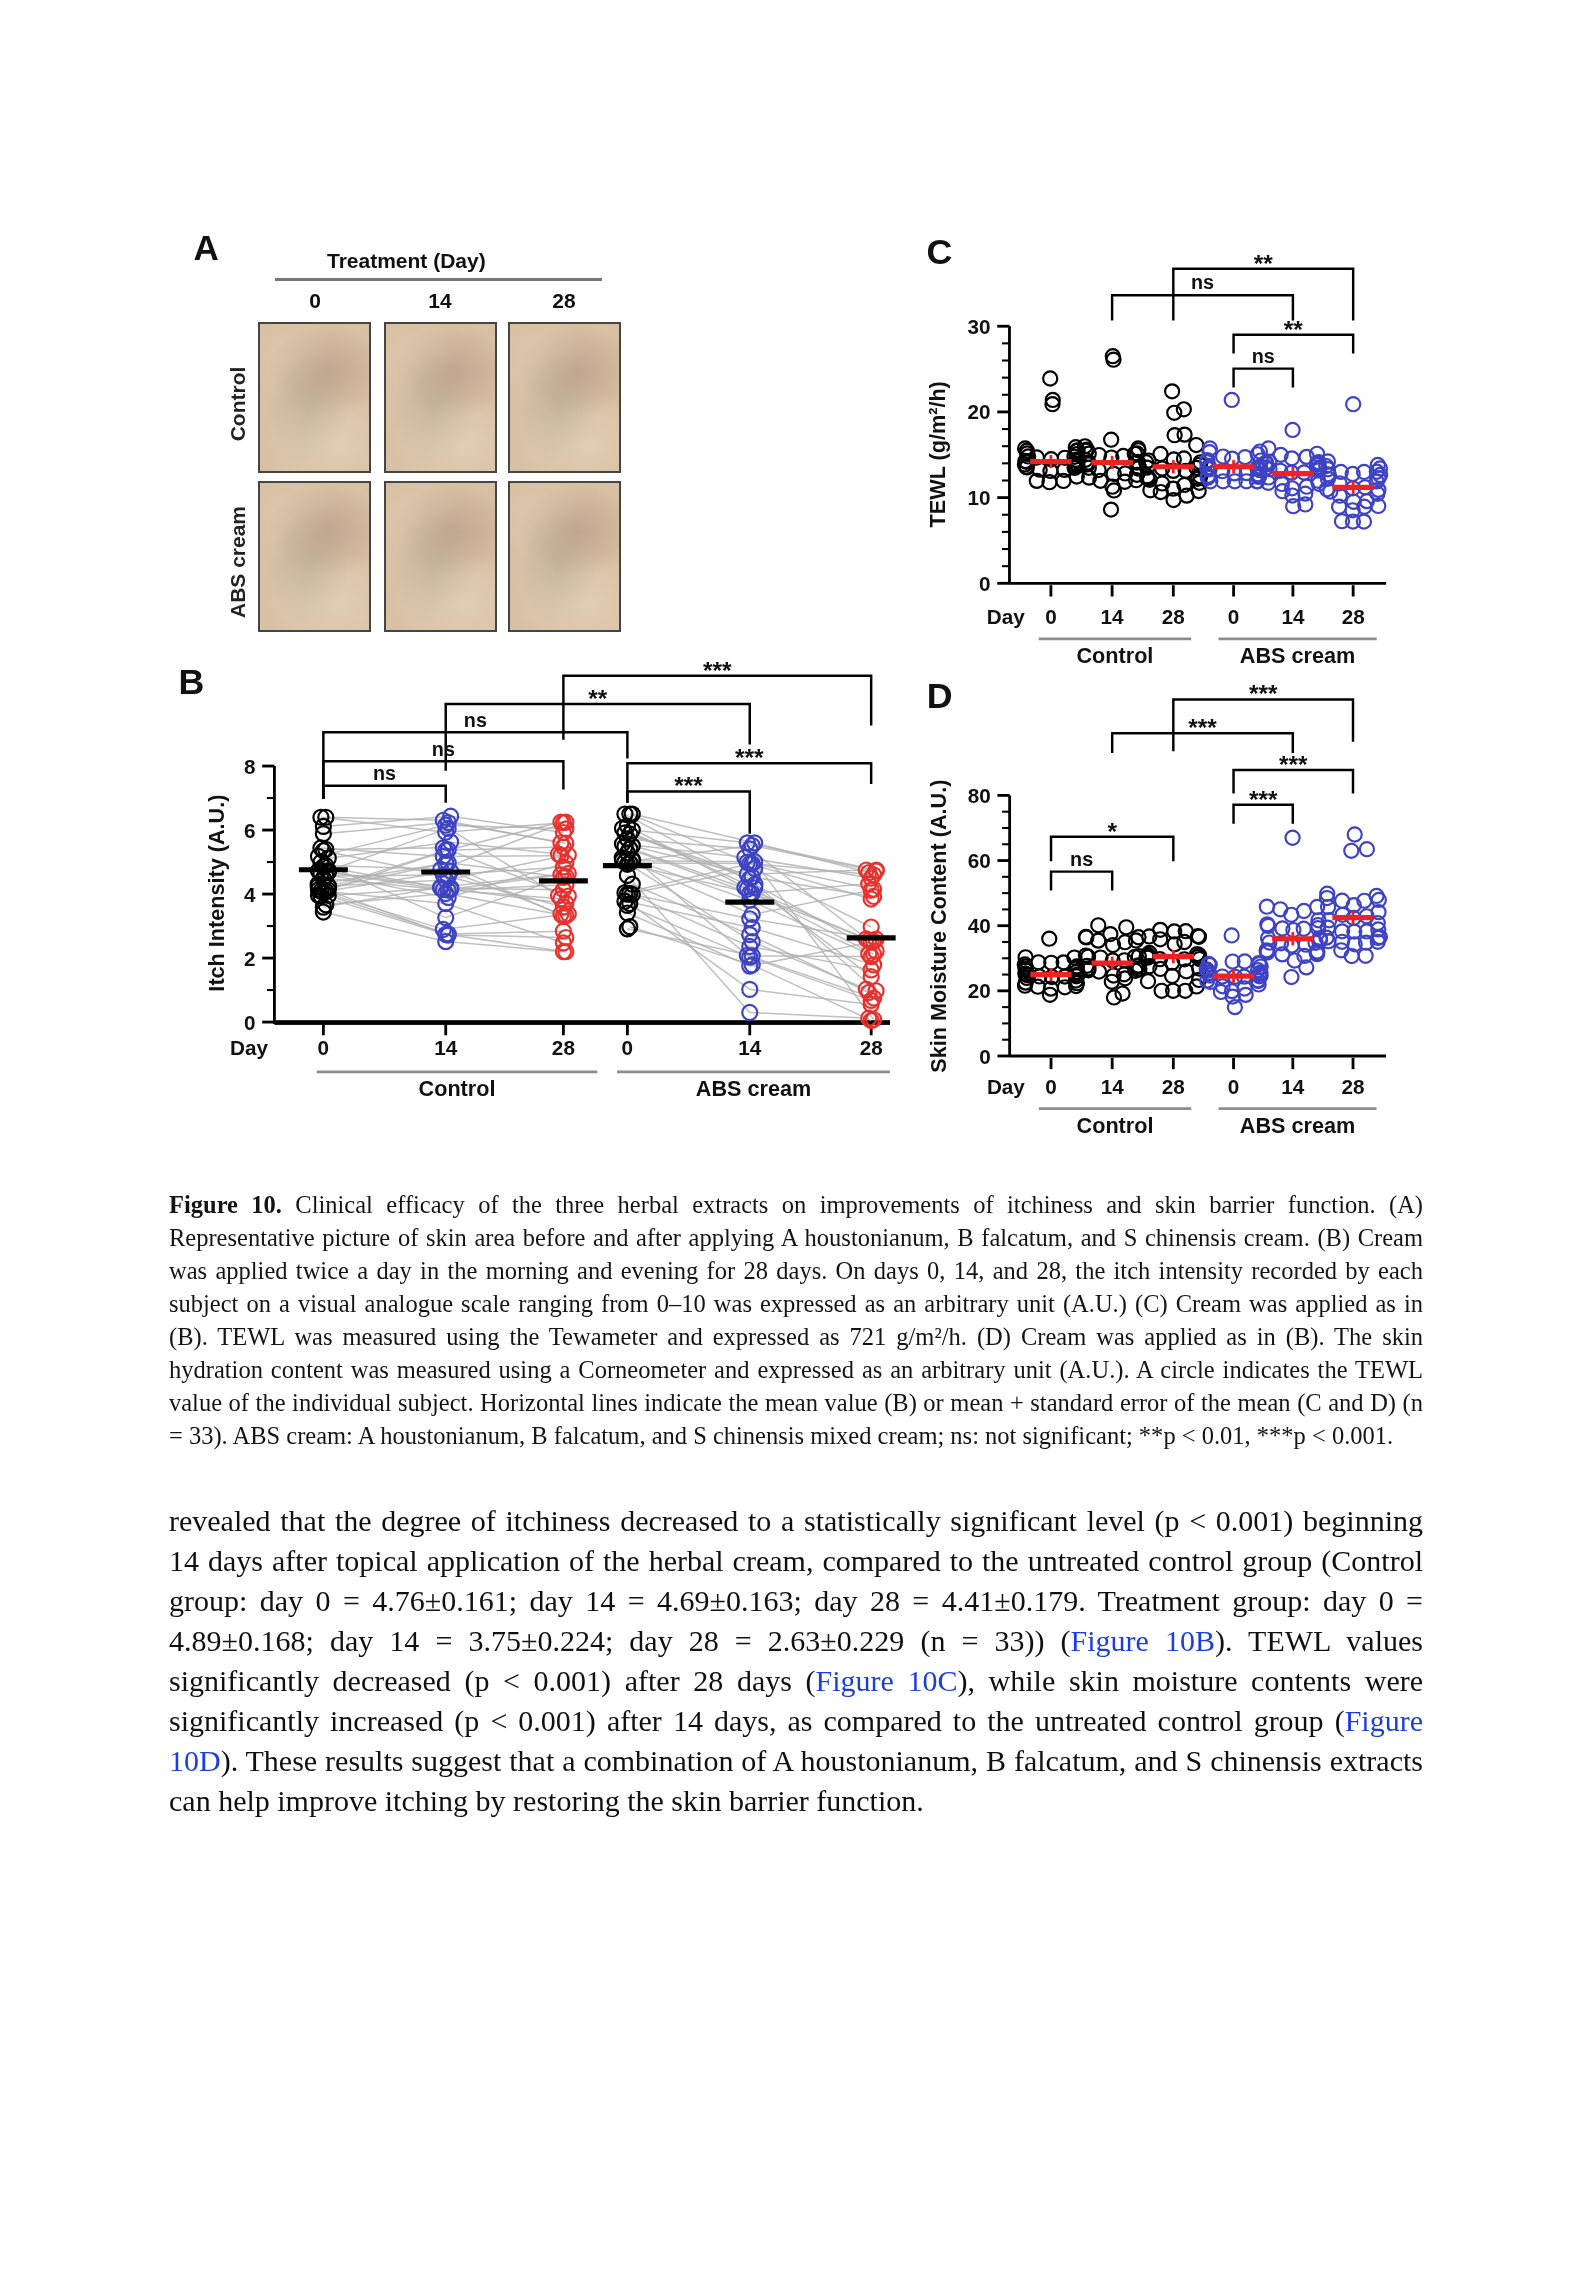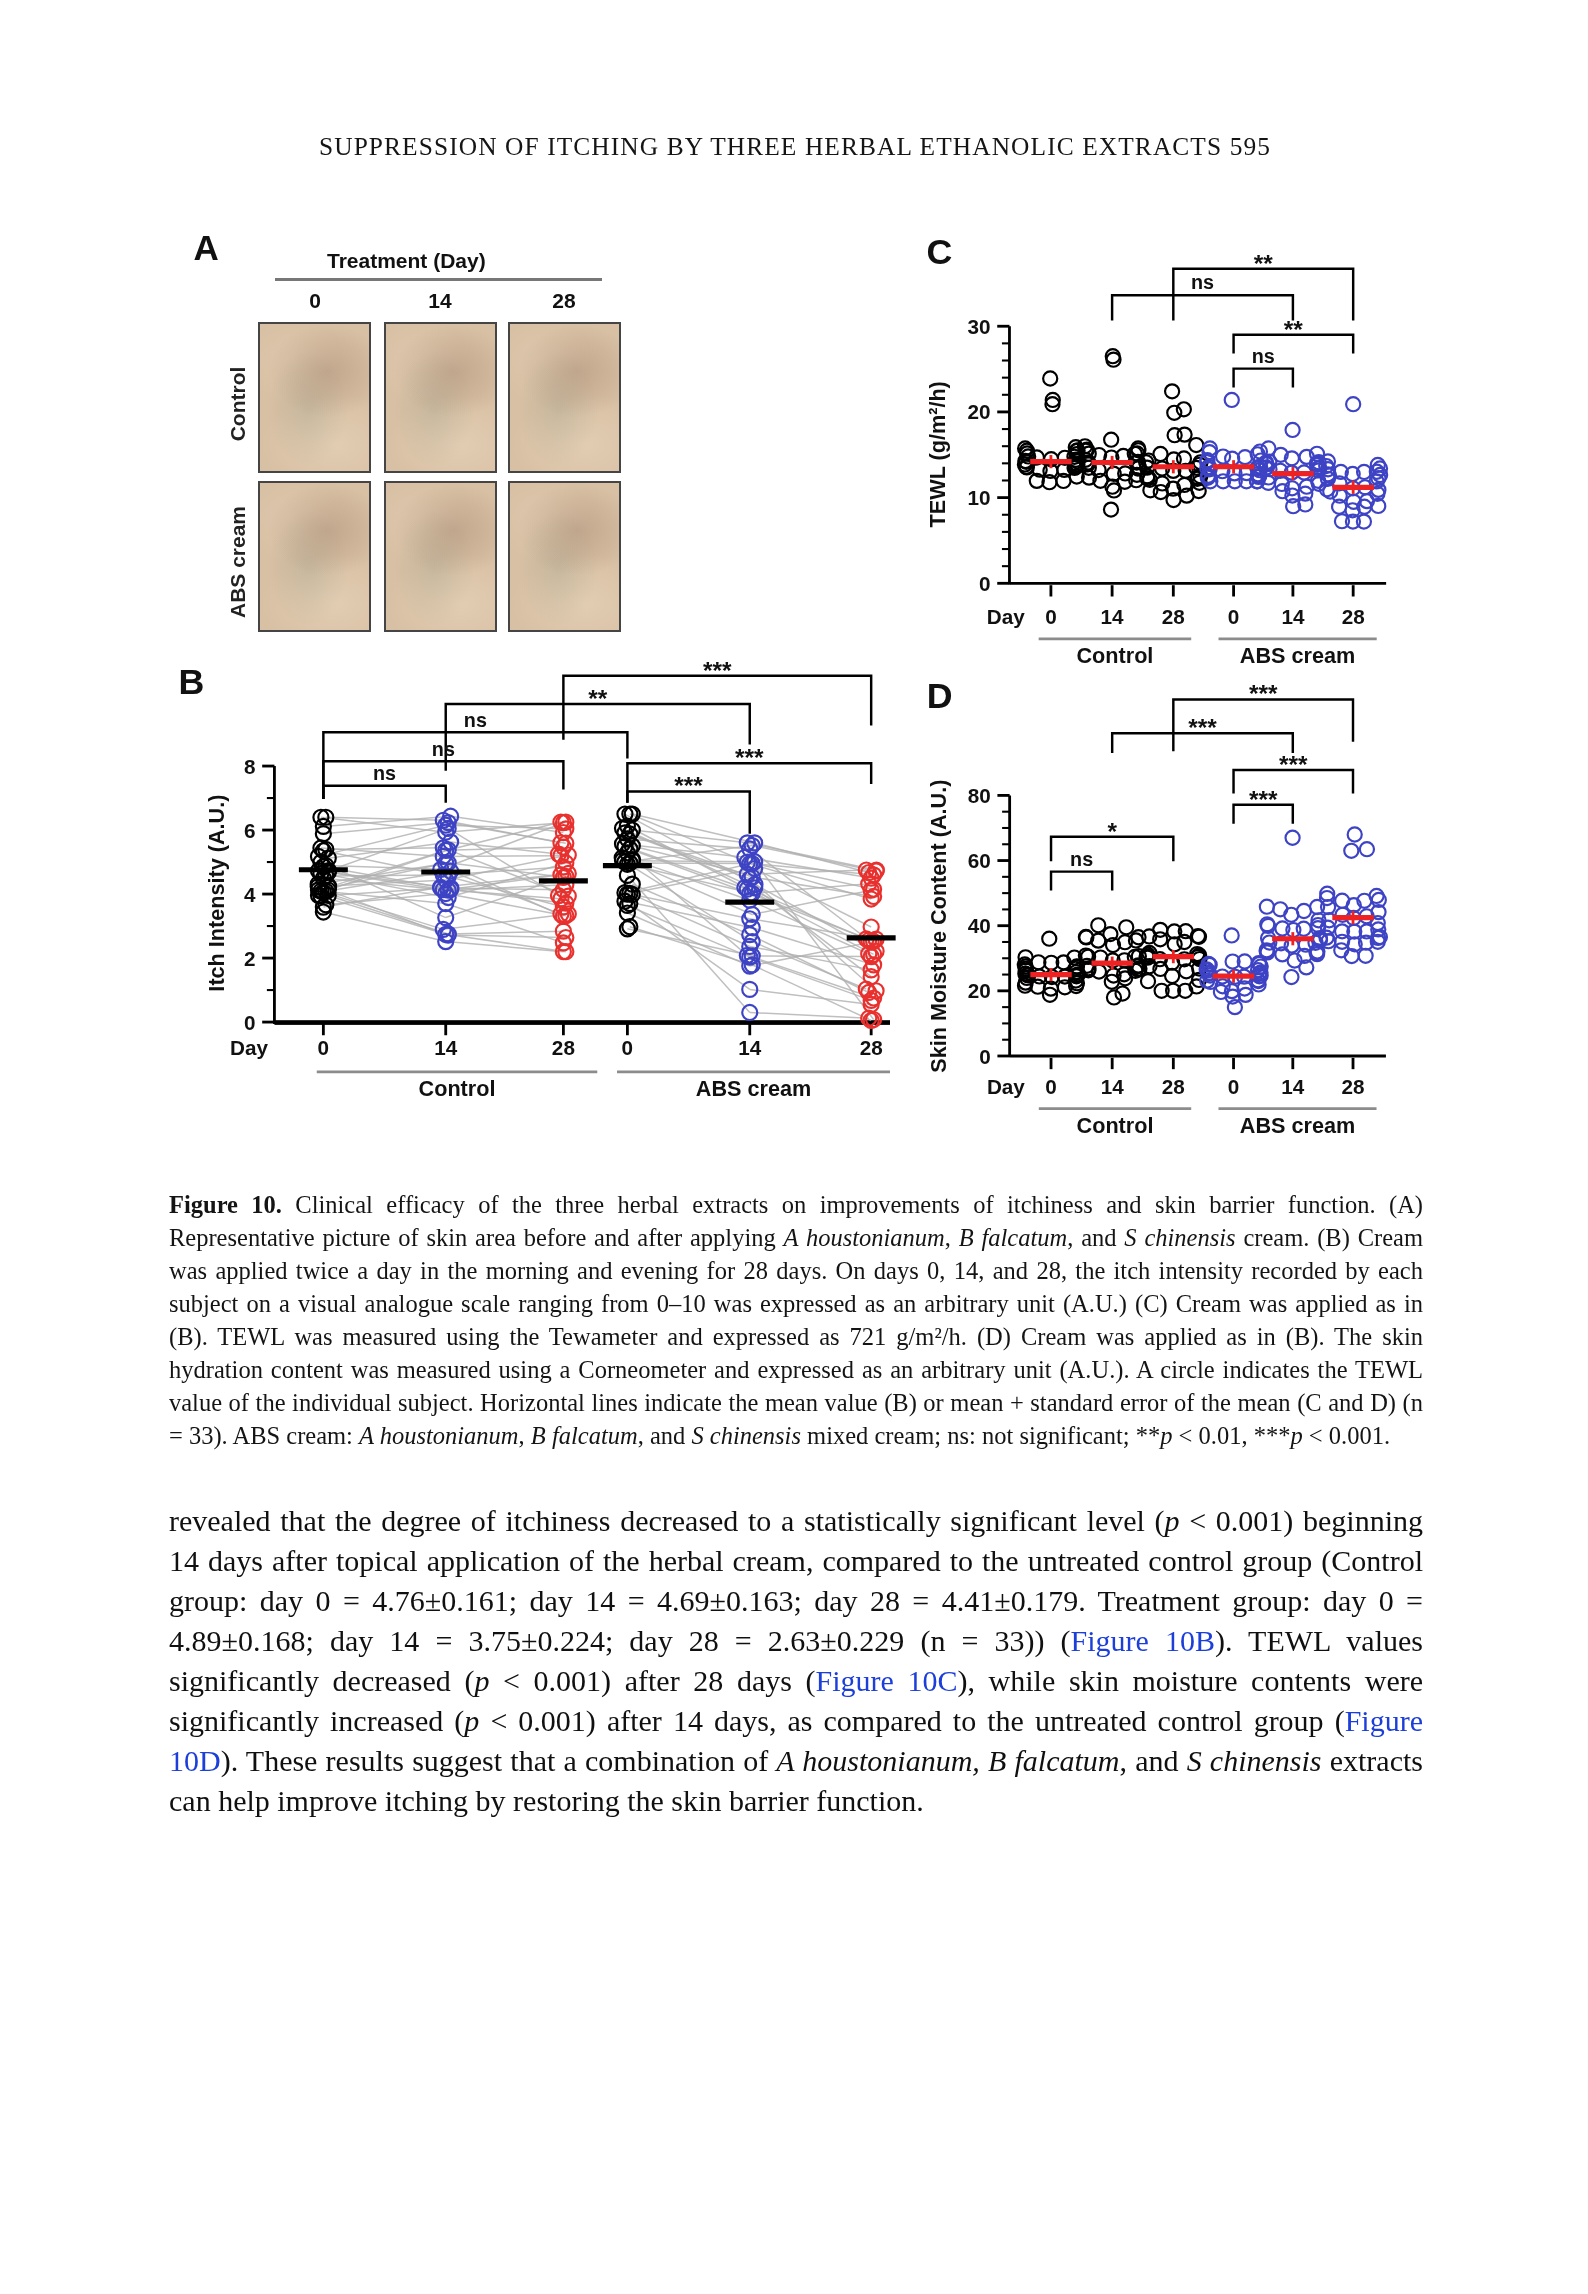--- a/index.html
+++ b/index.html
@@ -31,32 +31,31 @@
       radial-gradient(66px 56px at 30% 25%, rgba(225,205,180,0.5), transparent 75%),
       #d8c0a4;}
   .ph-r0{top:105px;} .ph-r1{top:264px;}
   .ph-c0{left:89px;} .ph-c1{left:215px;} .ph-c2{left:339px;}
   
   #caption{left:169px;top:1188px;width:1254px;font-size:24.5px;line-height:33px;
     text-align:justify;color:#141414;}
   #bodytext{left:169px;top:1501px;width:1254px;font-size:30px;line-height:40px;
     text-align:justify;color:#101010;}
   .seg-b{font-weight:bold;}
-  .seg-i{font-style:italic;}
+  .seg-i{}
   .seg-l{text-decoration:none;cursor:pointer;}
   svg{display:block;}
   .ft{font-family:"Liberation Sans",sans-serif;font-weight:700;fill:#111;}
   .ftn{font-family:"Liberation Sans",sans-serif;font-weight:700;fill:#111;}
 </style>
 </head>
 <body>
 
 <div id="page">
 
-  <div id="running-head" class="abs">SUPPRESSION OF ITCHING BY THREE HERBAL ETHANOLIC EXTRACTS 595</div>
 
   <div id="panelA" class="abs">
     <div id="a-letter" class="abs pletter">A</div>
     <div id="a-header" class="abs">Treatment (Day)</div>
     <div id="a-hline" class="abs"></div>
     <div id="a-col0" class="abs a-col">0</div>
     <div id="a-col1" class="abs a-col">14</div>
     <div id="a-col2" class="abs a-col">28</div>
     <div id="a-row0" class="abs a-row-label">Control</div>
     <div id="a-row1" class="abs a-row-label">ABS cream</div>

